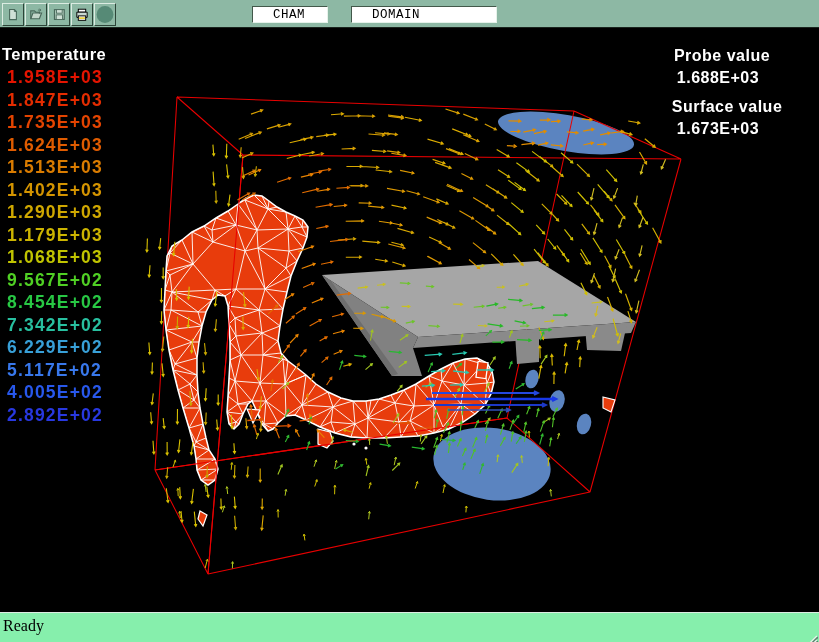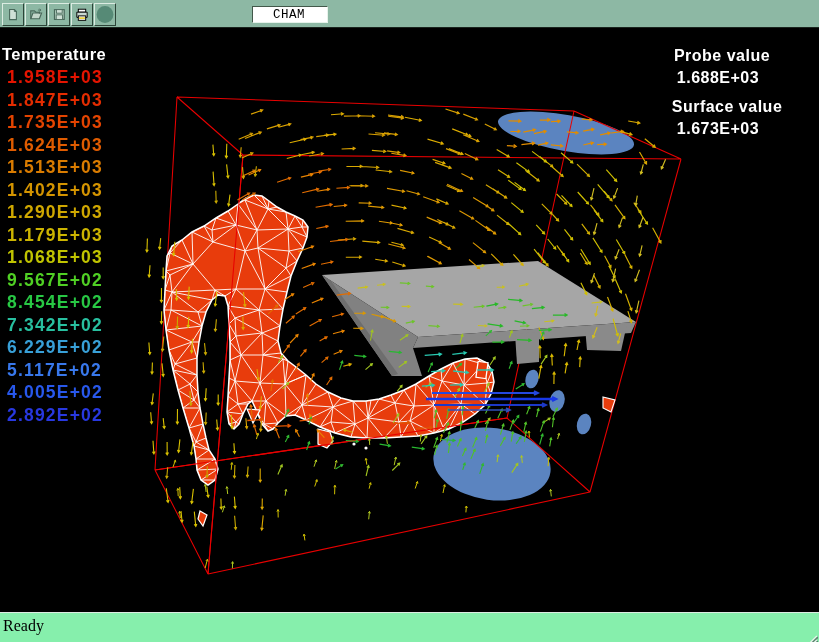--- a/index.html
+++ b/index.html
@@ -130,20 +130,21 @@
           <rect x="6" y="14" width="8" height="2" fill="#e8c818"></rect>
         </g>
       </svg>
  </div>
  <div class="btn" style="left:94px">
   <svg width="20" height="21" viewBox="0 0 20 21">
         <circle cx="10" cy="10.5" r="8.4" fill="#568a76"></circle>
       </svg>
  </div>
  <div class="tfield" style="left:252px;width:76px">CHAM</div>
+ <div class="tfield" style="left:351px;width:146px">DOMAIN</div>
 </div>
 <div class="status">
  <div class="txt">Ready</div>
  <svg width="16" height="16" style="position:absolute;right:1px;bottom:1px">
   <g stroke-width="1.6">
         <path d="M15,3 L3,15" stroke="#e6f2ea"></path>
         <path d="M16,4 L4,16" stroke="#5c8070"></path>
         <path d="M15,7 L7,15" stroke="#e6f2ea"></path>
         <path d="M16,8 L8,16" stroke="#5c8070"></path>
         <path d="M15,11 L11,15" stroke="#e6f2ea"></path>

